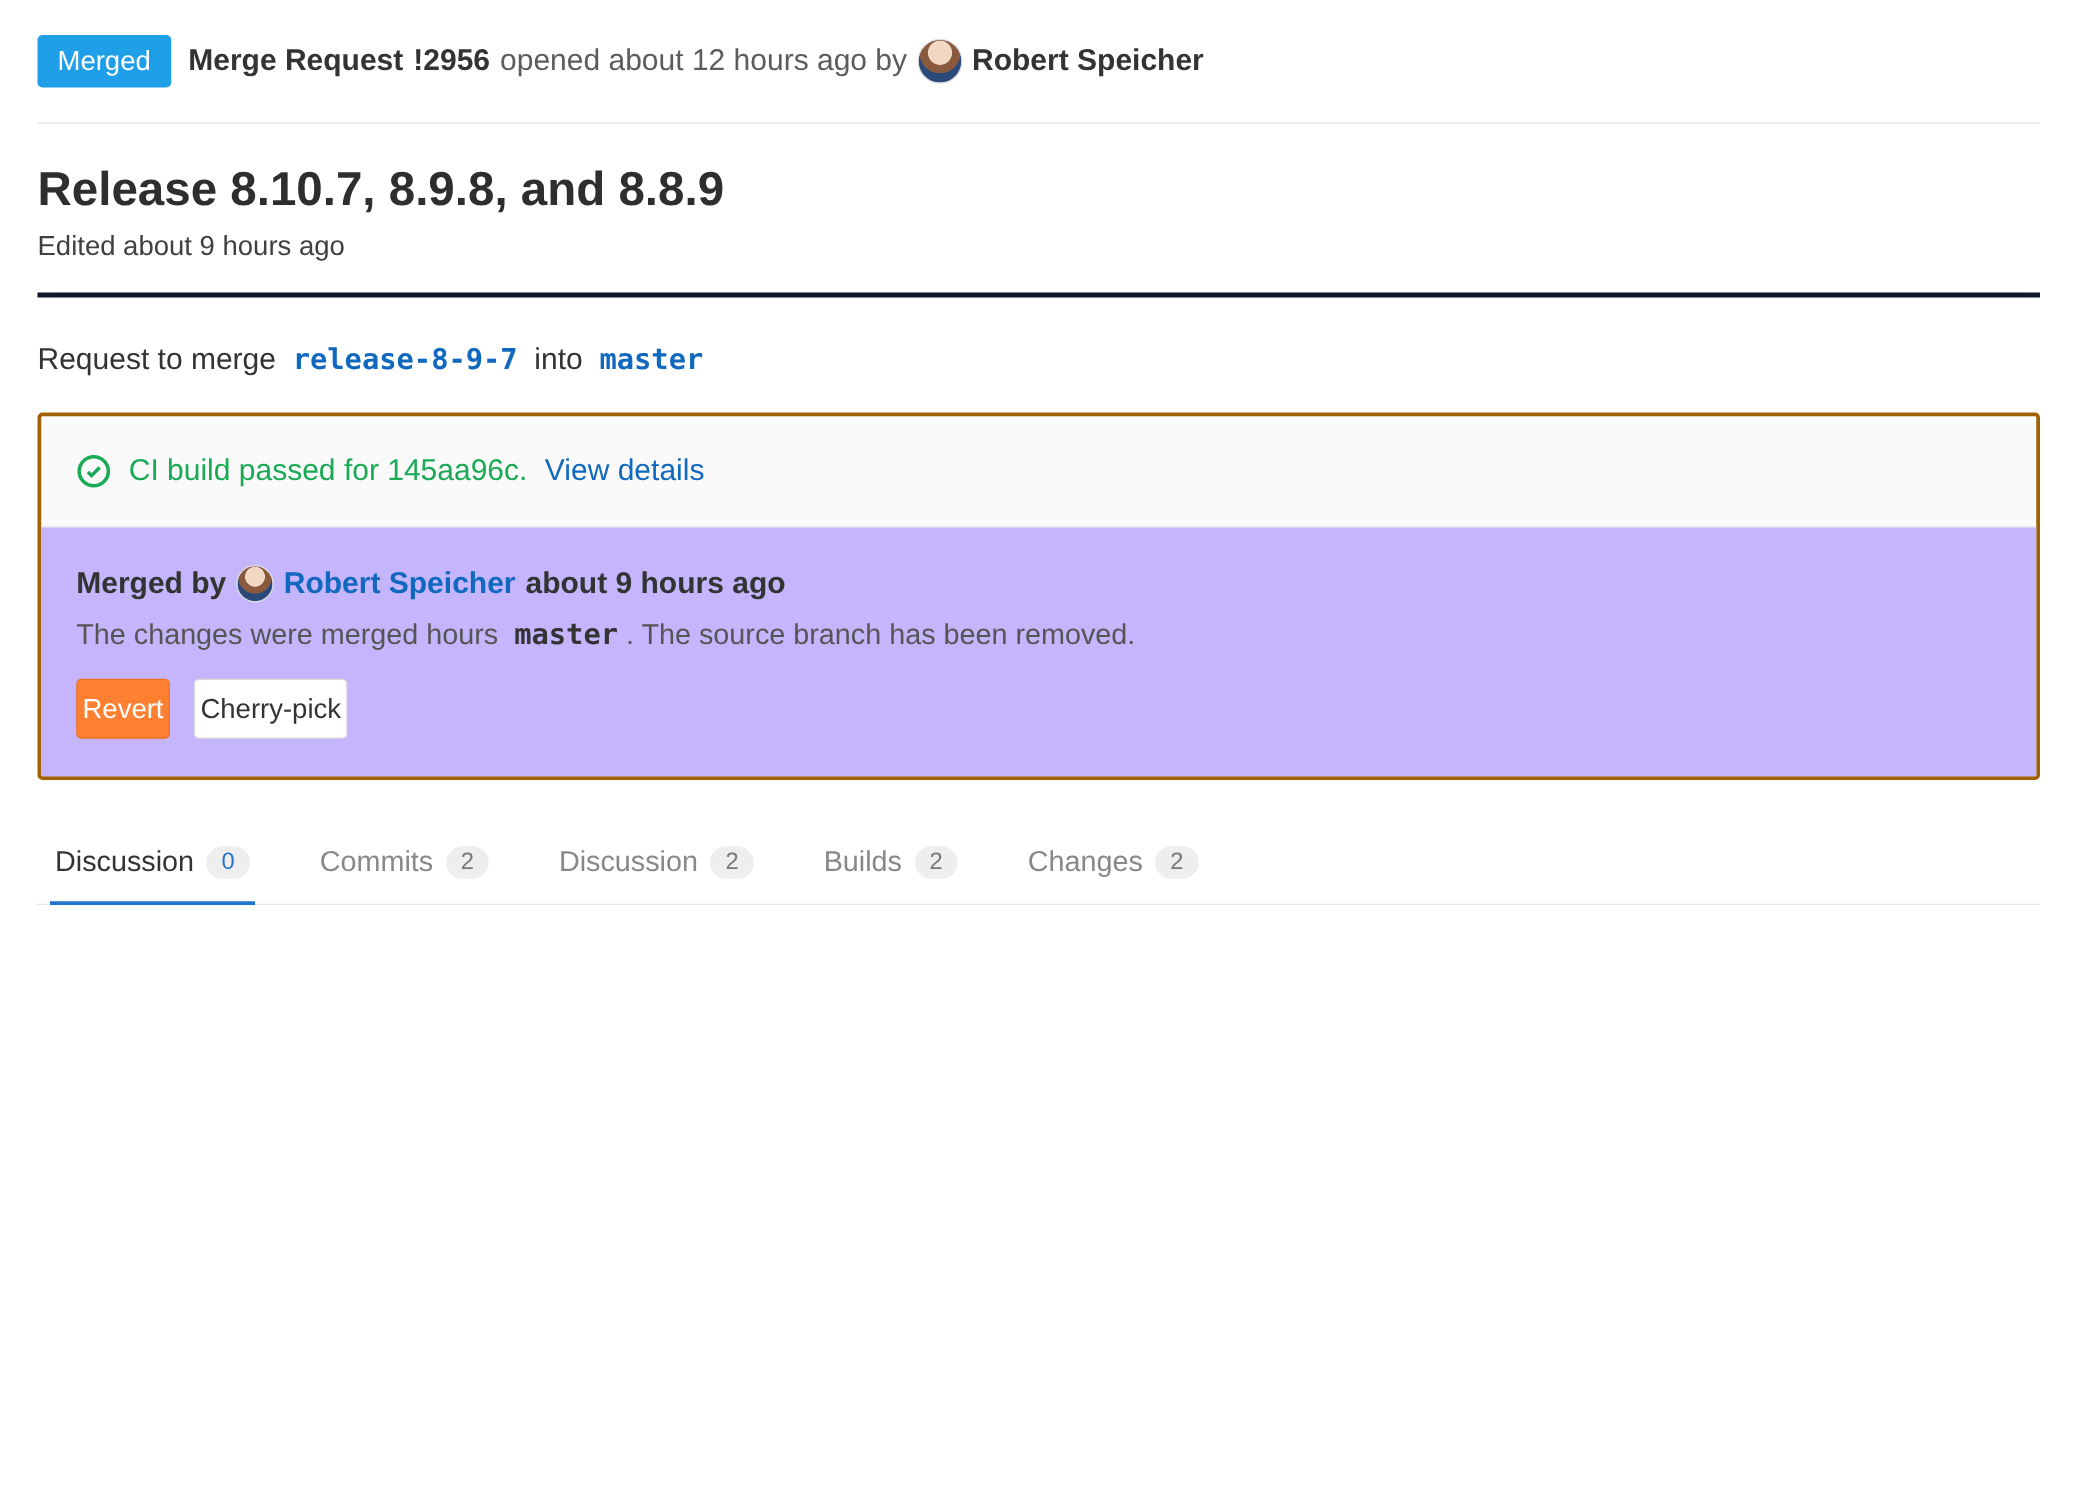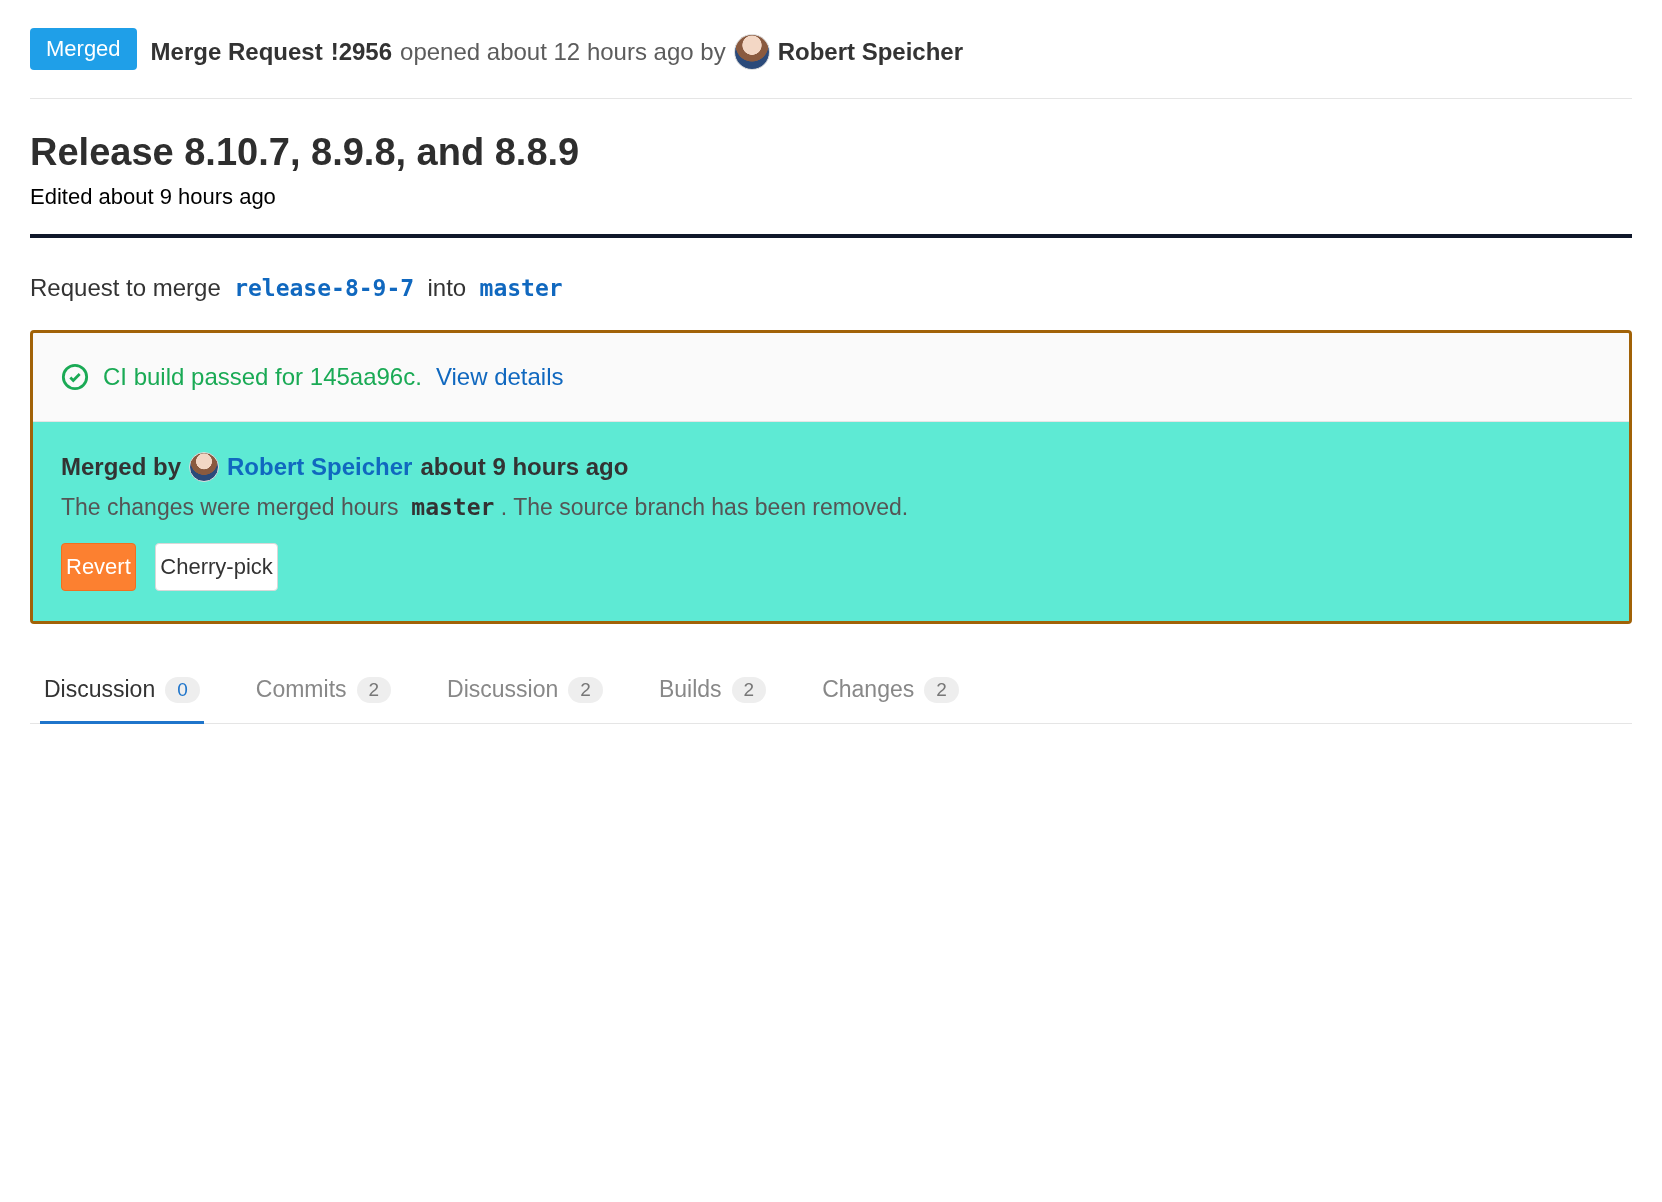--- a/index.html
+++ b/index.html
@@ -6,21 +6,21 @@
   body {
     font-family: -apple-system, BlinkMacSystemFont, "Segoe UI", Helvetica, Arial, sans-serif;
     background: #fff;
     color: #333;
     font-size: 20px;
     padding: 28px 30px;
     width: 1662px;
   }
   .header-row {
     display: flex;
-    align-items: flex-end;
+    align-items: center;
     gap: 14px;
     padding-bottom: 28px;
     border-bottom: 1px solid #e5e5e5;
   }
   .badge-merged {
     background: #1f9fe8;
     color: #fff;
     padding: 8px 16px;
     border-radius: 4px;
     font-size: 22px;
@@ -40,21 +40,21 @@
     border-radius: 50%;
     background: radial-gradient(circle at 50% 30%, #f3d7c5 0 32%, #8a5a3f 34% 55%, #2b4a7a 57% 100%);
     display: inline-block;
     vertical-align: middle;
     border: 1px solid #ddd;
   }
   .avatar.small { width: 30px; height: 30px; }
   .author-name { font-weight: 700; color: #333; font-size: 24px; }
   .title-block { padding: 32px 0 24px; border-bottom: 4px solid #0f172a; }
   .mr-title { font-size: 38px; font-weight: 700; color: #2e2e2e; margin-bottom: 10px; }
-  .edited-text { font-size: 22px; color: #000000; }
+  .edited-text { font-size: 22px; color: #404040; }
   .merge-request-line { padding: 36px 0 28px; font-size: 24px; color: #333; }
   .branch-ref {
     font-family: Menlo, Monaco, Consolas, monospace;
     color: #1068bf;
     font-weight: 600;
     font-size: 23px;
   }
   .status-box {
     border: 3px solid #a16207;
     border-radius: 4px;
@@ -72,21 +72,21 @@
   .status-row:last-child { border-bottom: none; }
   .check-icon {
     width: 28px; height: 28px; flex: 0 0 28px;
   }
   .check-icon svg { width: 100%; height: 100%; display:block; }
   .green-text { color: #1aaa55; }
   .blue-link { color: #1068bf; cursor: pointer; }
   .ext-icon { width: 20px; height: 20px; display:inline-block; vertical-align: -1px; margin-left:4px;}
   .ext-icon svg { width:100%; height:100%; }
   .merged-panel {
-    background: #5eead4;
+    background: #c4b5fd;
     padding: 30px 28px;
   }
   .merged-by-line { font-size: 24px; color: #333; margin-bottom: 12px; display:flex; align-items:center; gap:8px;}
   .merged-by-line .label { font-weight: 700; }
   .merged-by-line .blue-link { font-weight: 700; }
   .merged-desc { font-size: 23px; color: #555; margin-bottom: 22px; }
   .merged-desc .branch-dark {
     font-family: Menlo, Monaco, Consolas, monospace;
     color: #333;
     font-weight: 600;

